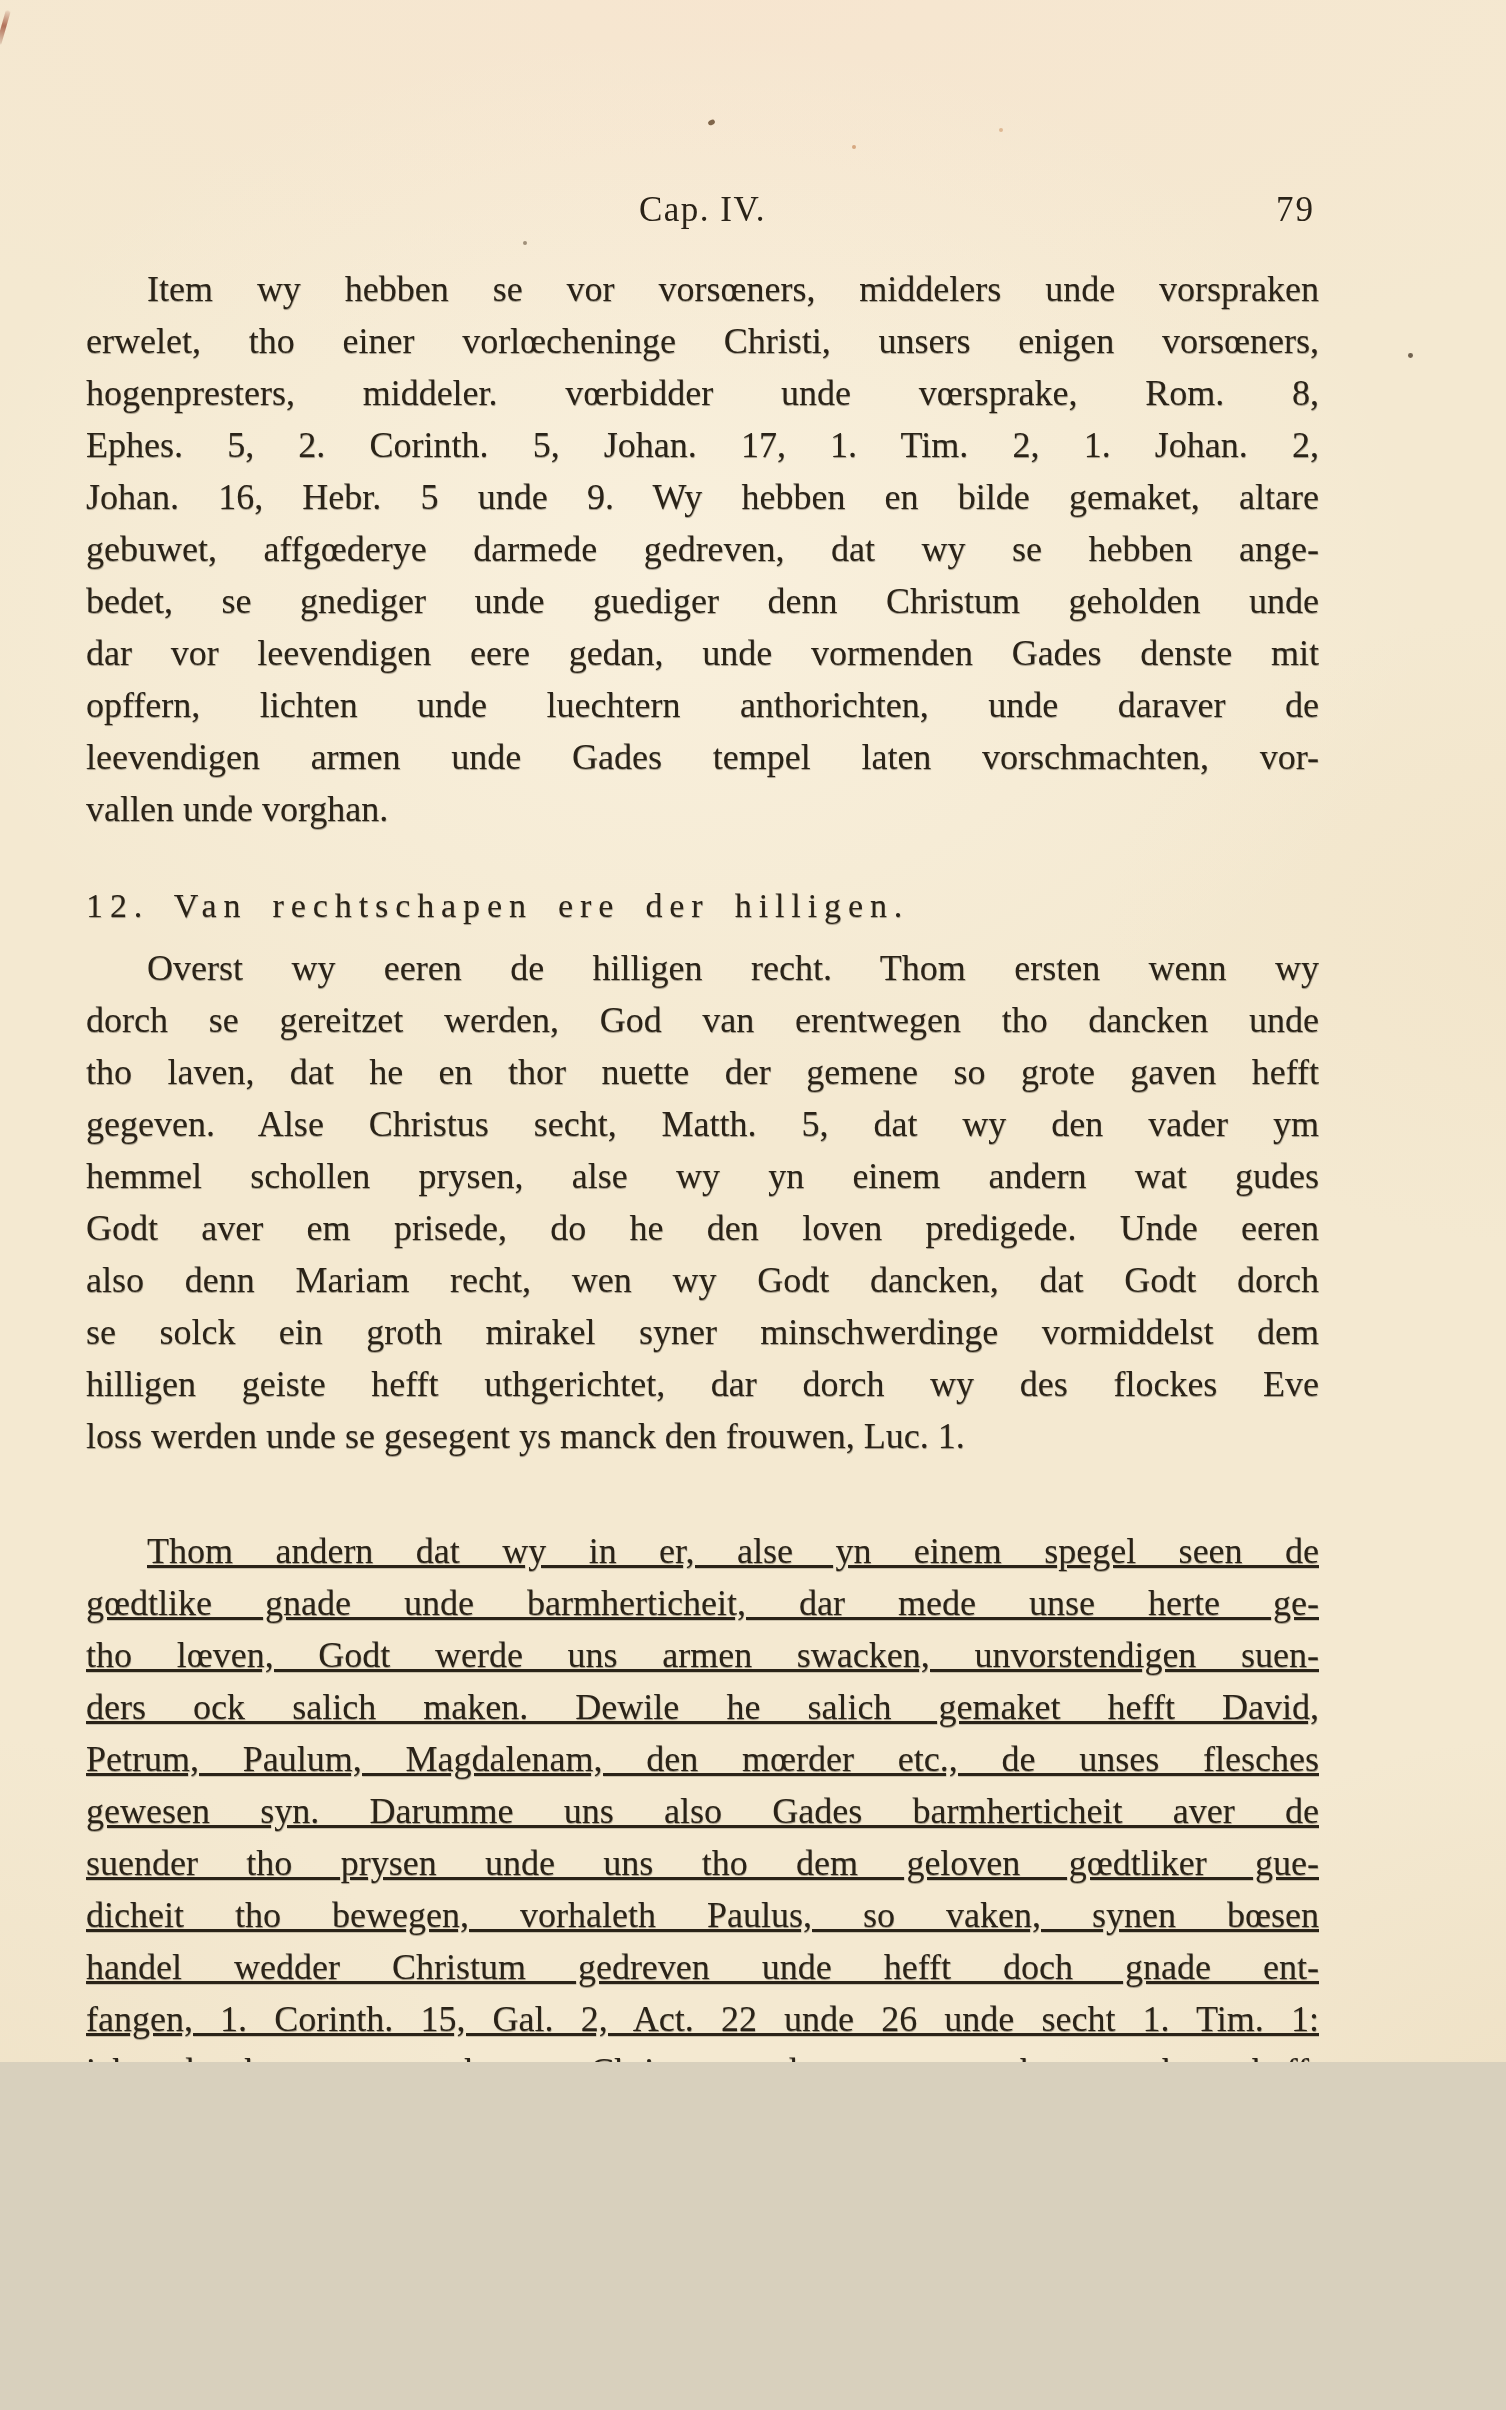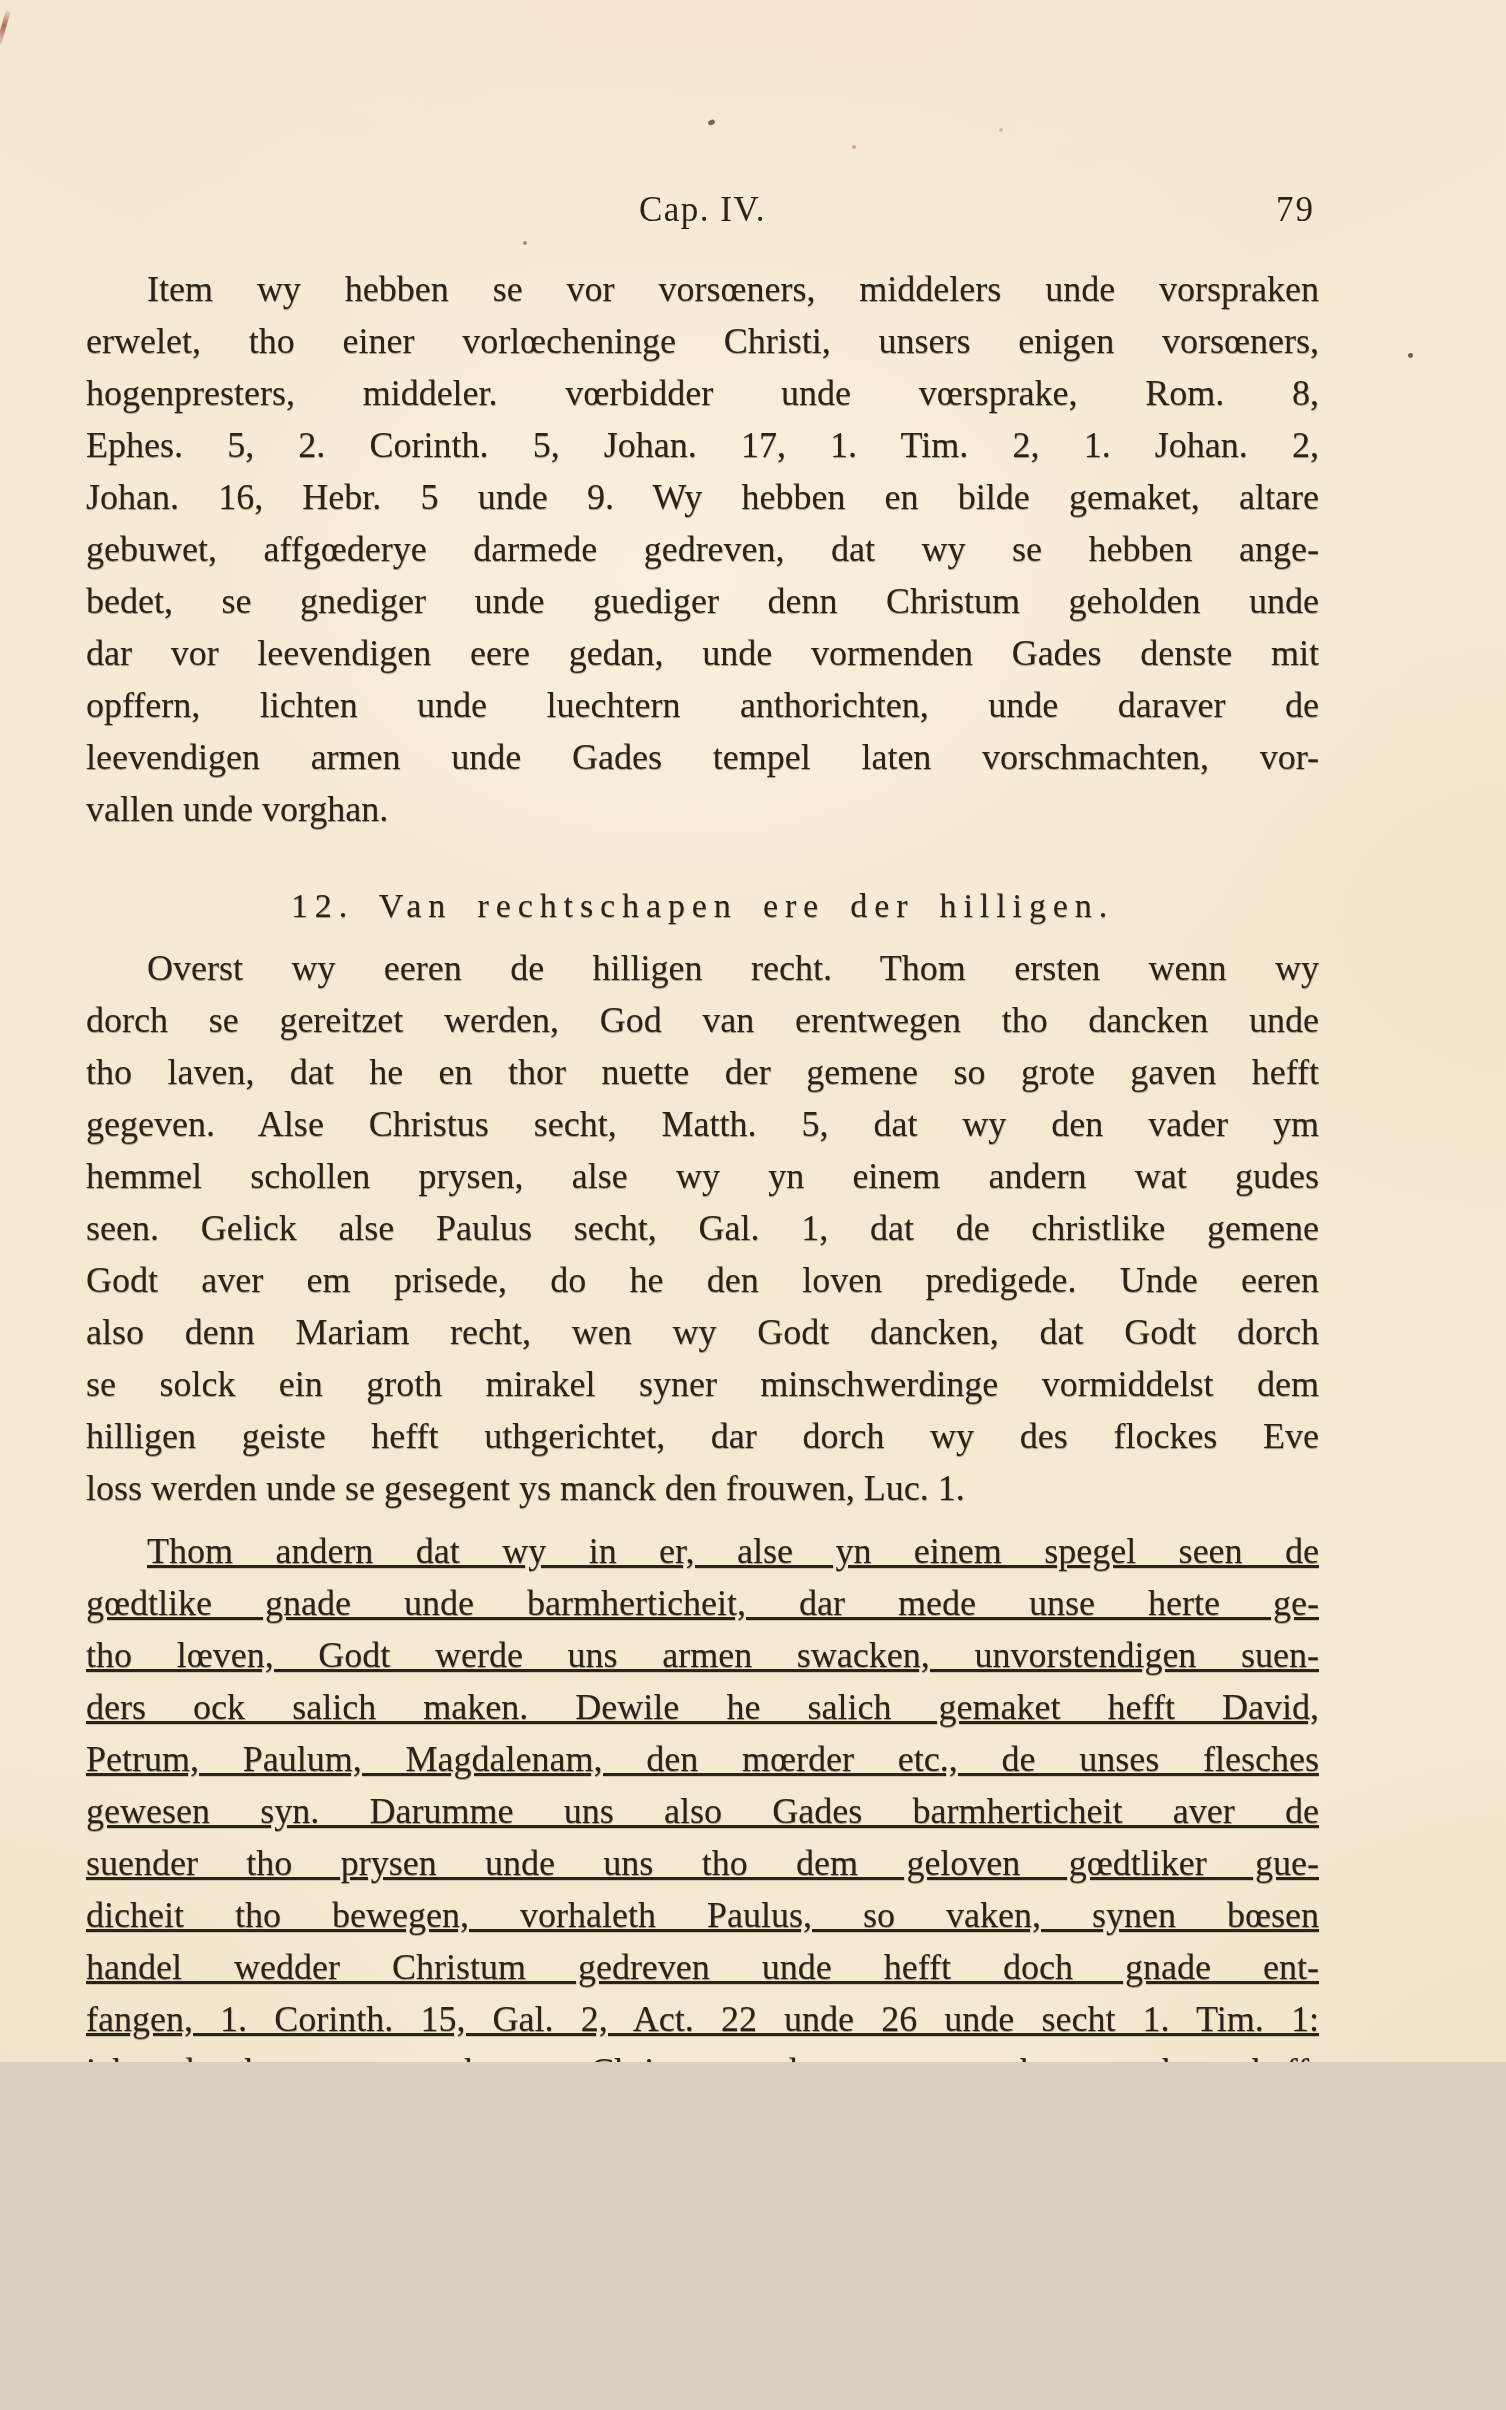--- a/index.html
+++ b/index.html
@@ -19,21 +19,21 @@
   }
   .pagehead{position:absolute;left:86px;top:186px;width:1233px;height:49px;font-size:35px;line-height:47px;}
   .chapter{display:block;text-align:center;letter-spacing:1.5px;}
   .pagenum{position:absolute;right:3.9px;top:0;letter-spacing:2px;margin-left:44px;}
   .para{position:absolute;left:86px;width:1233px;}
   .para1{top:263px;}
   .para2{top:942px;}
   .para3{top:1525px;text-decoration:underline;}
   .secheading{
     position:absolute;left:86px;top:881px;width:1233px;margin:0;
-    font-size:34px;font-weight:normal;text-align:center;
+    font-size:34px;font-weight:normal;text-align:left;
     letter-spacing:6.9px;word-spacing:9.8px;line-height:49px;
     text-shadow:0.4px 0.5px 0.7px rgba(42,35,24,.4);
   }
   .tline{
     font-size:36px;height:52px;line-height:52px;
     text-align:justify;text-align-last:justify;
     white-space:normal;overflow:hidden;
     text-shadow:0.4px 0.5px 0.7px rgba(42,35,24,.42);
   }
   .para .tline:first-child{text-indent:61px;}
@@ -86,21 +86,20 @@
     </section>
 
   <h2 class="secheading">12. Van rechtschapen ere der hilligen.</h2>
 
   <section class="para para2">
       <div class="tline">Overst wy eeren de hilligen recht. Thom ersten wenn wy</div>
       <div class="tline">dorch se gereitzet werden, God van erentwegen tho dancken unde</div>
       <div class="tline">tho laven, dat he en thor nuette der gemene so grote gaven hefft</div>
       <div class="tline">gegeven. Alse Christus secht, Matth. 5, dat wy den vader ym</div>
       <div class="tline">hemmel schollen prysen, alse wy yn einem andern wat gudes</div>
-      <div class="tline">seen. Gelick alse Paulus secht, Gal. 1, dat de christlike gemene</div>
       <div class="tline">Godt aver em prisede, do he den loven predigede. Unde eeren</div>
       <div class="tline">also denn Mariam recht, wen wy Godt dancken, dat Godt dorch</div>
       <div class="tline">se solck ein groth mirakel syner minschwerdinge vormiddelst dem</div>
       <div class="tline">hilligen geiste hefft uthgerichtet, dar dorch wy des flockes Eve</div>
       <div class="tline lastline">loss werden unde se gesegent ys manck den frouwen, Luc. 1.</div>
     </section>
 
   <section class="para para3">
       <div class="tline">Thom andern dat wy in er, alse yn einem spegel seen de</div>
       <div class="tline">gœdtlike gnade unde barmherticheit, dar mede unse herte ge-</div>

